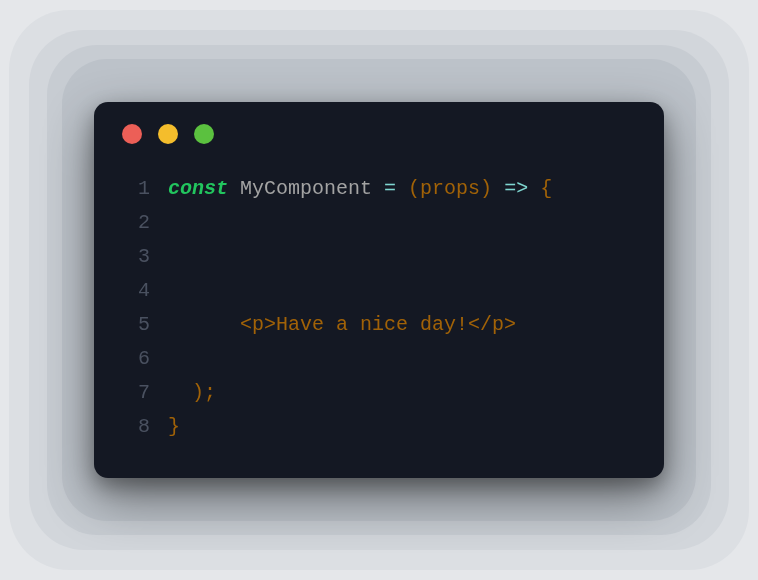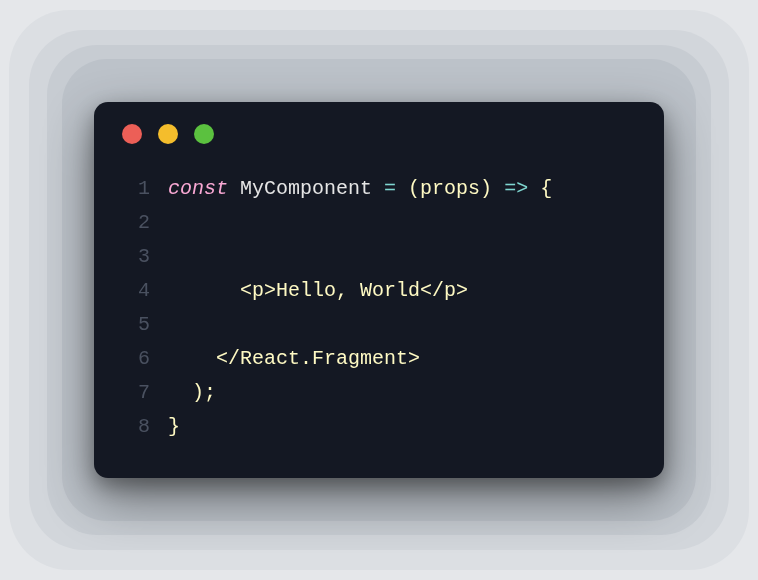--- a/index.html
+++ b/index.html
@@ -59,42 +59,42 @@
       white-space: pre;
     }
     .lnum {
       width: 30px;
       text-align: right;
       color: #4a5160;
       margin-right: 18px;
       user-select: none;
       flex-shrink: 0;
     }
-    .content { color: #fef9c3; }
-    .kw { color: #f9a8d4; font-style: italic; }
-    .fn { color: #e5e5e5; }
+    .content { color: #a16207; }
+    .kw { color: #22c55e; font-style: italic; font-weight: bold; }
+    .fn { color: #a3a3a3; }
     .op { color: #7fd6d0; }
   </style>
 </head>
 <body>
 
 <div class="halo h1"></div>
 <div class="halo h2"></div>
 <div class="halo h3"></div>
 <div class="halo h4"></div>
 
 <div class="window">
   <div class="dots">
     <div class="dot red"></div>
     <div class="dot yellow"></div>
     <div class="dot green"></div>
   </div>
   <div class="code" id="code">
       <div class="line"><span class="lnum">1</span><span><span class="kw">const</span><span class="content"> </span><span class="fn">MyComponent</span><span class="content"> </span><span class="op">=</span><span class="content"> (props) </span><span class="op">=&gt;</span><span class="content"> {</span></span></div>
       <div class="line"><span class="lnum">2</span></div>
       <div class="line"><span class="lnum">3</span></div>
-      <div class="line"><span class="lnum">4</span><span><span class="content">      &lt;p&gt;Hello, World&lt;/p&gt;</span></span></div>
-      <div class="line"><span class="lnum">5</span></div>
-      <div class="line"><span class="lnum">6</span><span><span class="content">    &lt;/React.Fragment&gt;</span></span></div>
+      <div class="line"><span class="lnum">4</span></div>
+      <div class="line"><span class="lnum">5</span><span><span class="content">      &lt;p&gt;Have a nice day!&lt;/p&gt;</span></span></div>
+      <div class="line"><span class="lnum">6</span></div>
       <div class="line"><span class="lnum">7</span><span><span class="content">  );</span></span></div>
       <div class="line"><span class="lnum">8</span><span><span class="content">}</span></span></div>
     </div>
 </div>
 
 </body></html>

